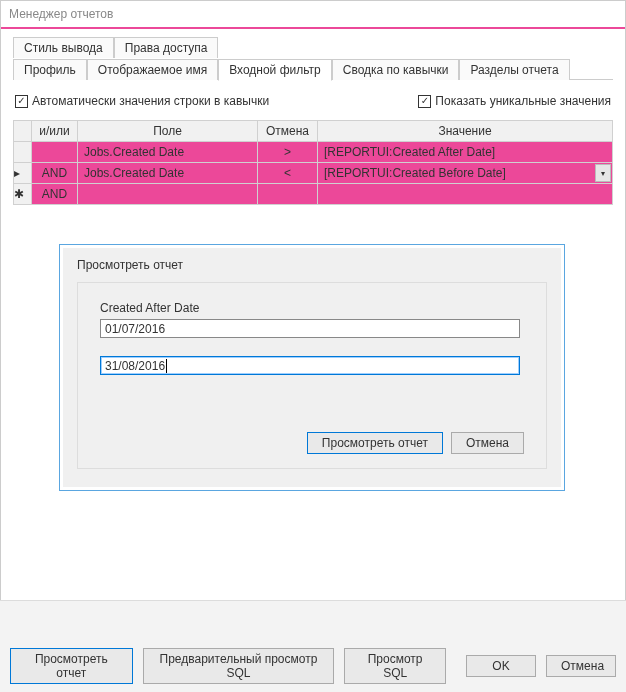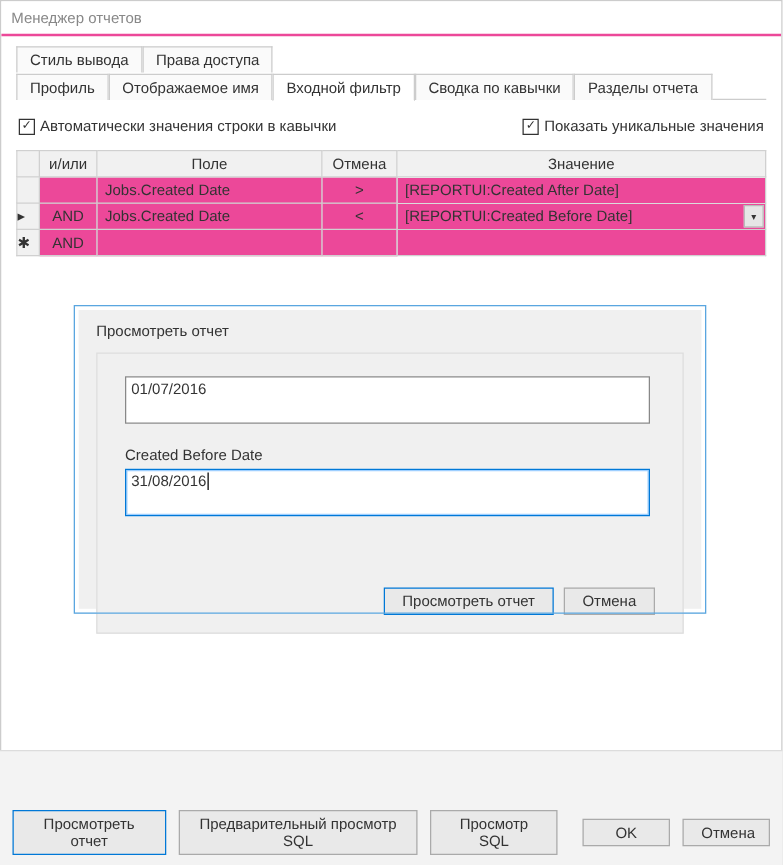--- a/index.html
+++ b/index.html
@@ -138,21 +138,21 @@
     font-size: 12px;
     margin-bottom: 4px;
   }
   .fld-input {
     border: 1px solid #888;
     background: #fff;
     padding: 2px 4px;
     font-size: 12px;
     width: 420px;
     margin-bottom: 18px;
-    height: 38px;
+    height: 19px;
   }
   .fld-input.focused {
     border-color: #0078d7;
     box-shadow: 0 0 0 1px #9ecfff inset;
   }
   .modal-buttons {
     display: flex;
     justify-content: flex-end;
     gap: 8px;
   }
@@ -251,22 +251,22 @@
           <td class="valcol"></td>
         </tr>
       </tbody>
     </table>
   </div>
 </div>
 
 <div class="modal-outline">
   <div class="modal-title">Просмотреть отчет</div>
   <div class="modal-body">
+    <div class="fld-label">Created After Date</div>
     <div class="fld-input">01/07/2016</div>
-    <div class="fld-label">Created Before Date</div>
     <div class="fld-input focused"><span>31/08/2016</span><span style="border-left:1px solid #000; margin-left:1px;"></span></div>
     <div class="modal-buttons">
       <div class="btn primary">Просмотреть отчет</div>
       <div class="btn">Отмена</div>
     </div>
   </div>
 </div>
 
 <div class="bottom-bar">
   <div class="btn primary">Просмотреть отчет</div>

